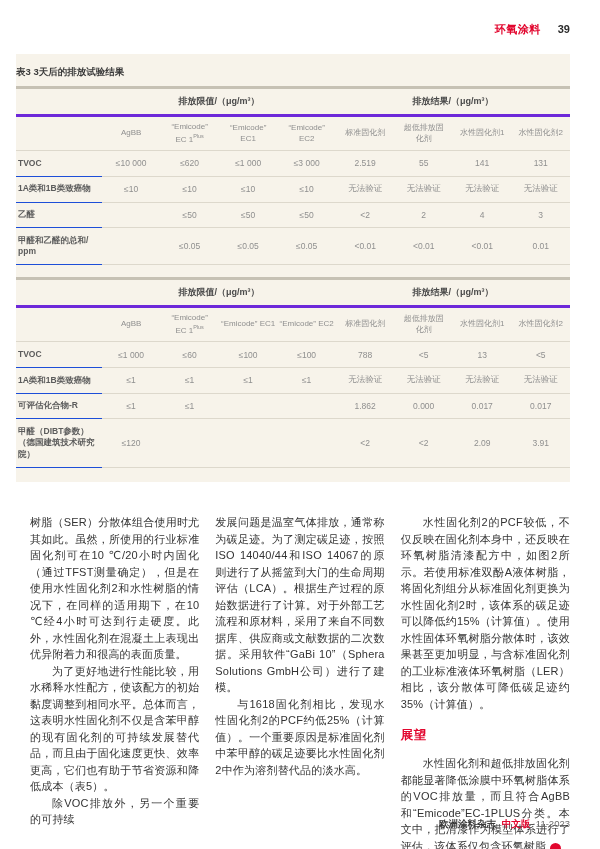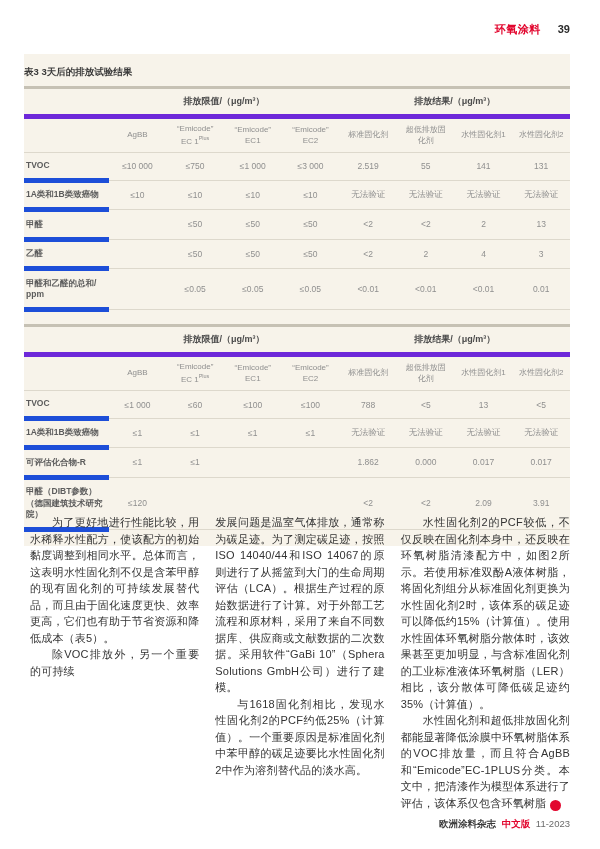--- a/index.html
+++ b/index.html
@@ -6,30 +6,30 @@
   html,body { background:#ffffff; }
   body { font-family:"Liberation Sans","DejaVu Sans",sans-serif; }
   .page { position:relative; width:600px; height:849px; background:#ffffff; overflow:hidden;padding-left:7px; }
 
   
   .page-header { position:absolute; top:22px; right:30px; font-size:11px; font-weight:bold; }
   .section-tag { color:#e2062e; letter-spacing:.5px; }
   .page-number { color:#2b2b2b; margin-left:14px; }
 
   
-  .tables-panel { position:absolute; top:54px; left:24px; right:30px; background:#f7f3ea; padding:12px 0 2px; }
+  .tables-panel { position:absolute; top:54px; left:16px; right:30px; background:#f7f3ea; padding:12px 0 2px; }
   .table-block { margin-bottom:12px; }
   .table-title { font-size:9.5px; font-weight:bold; color:#3a3a3a; margin-bottom:7px; }
 
   table.emissions-table { width:100%; border-collapse:collapse; table-layout:fixed; }
   .emissions-table th, .emissions-table td { font-weight:normal; vertical-align:middle; }
-  .group-row th { border-top:3px solid #c6c1b4; border-bottom:5px solid #6d28d9; padding:6px 2px; font-size:9px; font-weight:bold; color:#4a4a4a; text-align:center; }
+  .group-row th { border-top:3px solid #c6c1b4; border-bottom:3px solid #6d28d9; padding:6px 2px; font-size:9px; font-weight:bold; color:#4a4a4a; text-align:center; }
   .sub-row th { border-bottom:1px solid #ddd8cc; padding:5px 2px; font-size:8px; color:#8f8f8f; text-align:center; white-space:pre-line; line-height:1.35; }
   .sub-row th sup { font-size:5.5px; }
-  .data-row th.row-label { border-bottom:5px solid #1d4ed8; padding:6.5px 2px; font-size:8.5px; font-weight:bold; color:#5c5c5c; text-align:left; line-height:1.35; }
+  .data-row th.row-label { border-bottom:1px solid #1d4ed8; padding:6.5px 2px; font-size:8.5px; font-weight:bold; color:#5c5c5c; text-align:left; line-height:1.35; }
   .data-row td.cell { border-bottom:1px solid #ddd8cc; padding:6.5px 2px; font-size:8.5px; color:#8f8f8f; text-align:center; }
   tbody tr:last-child td, tbody tr:last-child th { border-bottom:3px solid #c6c1b4; }
   col.label-col { width:15.5%; }
 
   
   .article { position:absolute; top:514px; left:30px; right:30px; display:flex; gap:16px; }
   .article-col { flex:1 1 0; min-width:0; }
   .article-para { font-size:11px; line-height:16.5px; color:#333333; text-align:justify; letter-spacing:.2px; }
   .article-para.indent { text-indent:2em; }
   .article-heading { font-size:12.5px; font-weight:bold; color:#e2062e; margin:15px 0 11px; letter-spacing:.5px; }
@@ -86,49 +86,38 @@
                 <th class="col-header">超低排放固
 化剂</th>
                 <th class="col-header">水性固化剂1</th>
                 <th class="col-header">水性固化剂2</th>
               </tr>
             </thead>
             <tbody>
               <tr class="data-row">
                 <th class="row-label">TVOC</th>
                 <td class="cell">≤10 000</td>
-                <td class="cell">≤750</td>
+                <td class="cell">≤620</td>
                 <td class="cell">≤1 000</td>
                 <td class="cell">≤3 000</td>
                 <td class="cell">2.519</td>
                 <td class="cell">55</td>
                 <td class="cell">141</td>
                 <td class="cell">131</td>
               </tr>
               <tr class="data-row">
                 <th class="row-label">1A类和1B类致癌物</th>
                 <td class="cell">≤10</td>
                 <td class="cell">≤10</td>
                 <td class="cell">≤10</td>
                 <td class="cell">≤10</td>
                 <td class="cell">无法验证</td>
                 <td class="cell">无法验证</td>
                 <td class="cell">无法验证</td>
                 <td class="cell">无法验证</td>
-              </tr>
-              <tr class="data-row">
-                <th class="row-label">甲醛</th>
-                <td class="cell"></td>
-                <td class="cell">≤50</td>
-                <td class="cell">≤50</td>
-                <td class="cell">≤50</td>
-                <td class="cell">&lt;2</td>
-                <td class="cell">&lt;2</td>
-                <td class="cell">2</td>
-                <td class="cell">13</td>
               </tr>
               <tr class="data-row">
                 <th class="row-label">乙醛</th>
                 <td class="cell"></td>
                 <td class="cell">≤50</td>
                 <td class="cell">≤50</td>
                 <td class="cell">≤50</td>
                 <td class="cell">&lt;2</td>
                 <td class="cell">2</td>
                 <td class="cell">4</td>
@@ -229,29 +218,31 @@
                 <td class="cell">3.91</td>
               </tr>
             </tbody>
           </table>
         </div>
     </div>
   </div>
 
   <div class="article">
     <div class="article-col">
+        <p class="article-para">树脂（SER）分散体组合使用时尤其如此。虽然，所使用的行业标准固化剂可在10 ℃/20小时内固化（通过TFST测量确定），但是在使用水性固化剂2和水性树脂的情况下，在同样的适用期下，在10 ℃经4小时可达到行走硬度。此外，水性固化剂在混凝土上表现出优异附着力和很高的表面质量。</p>
         <p class="article-para indent">为了更好地进行性能比较，用水稀释水性配方，使该配方的初始黏度调整到相同水平。总体而言，这表明水性固化剂不仅是含苯甲醇的现有固化剂的可持续发展替代品，而且由于固化速度更快、效率更高，它们也有助于节省资源和降低成本（表5）。</p>
         <p class="article-para indent">除VOC排放外，另一个重要的可持续</p>
       </div>
     <div class="article-col">
         <p class="article-para">发展问题是温室气体排放，通常称为碳足迹。为了测定碳足迹，按照ISO 14040/44和ISO 14067的原则进行了从摇篮到大门的生命周期评估（LCA）。根据生产过程的原始数据进行了计算。对于外部工艺流程和原材料，采用了来自不同数据库、供应商或文献数据的二次数据。采用软件“GaBi 10”（Sphera Solutions GmbH公司）进行了建模。</p>
         <p class="article-para indent">与1618固化剂相比，发现水性固化剂2的PCF约低25%（计算值）。一个重要原因是标准固化剂中苯甲醇的碳足迹要比水性固化剂2中作为溶剂替代品的淡水高。</p>
       </div>
     <div class="article-col">
         <p class="article-para indent">水性固化剂2的PCF较低，不仅反映在固化剂本身中，还反映在环氧树脂清漆配方中，如图2所示。若使用标准双酚A液体树脂，将固化剂组分从标准固化剂更换为水性固化剂2时，该体系的碳足迹可以降低约15%（计算值）。使用水性固体环氧树脂分散体时，该效果甚至更加明显，与含标准固化剂的工业标准液体环氧树脂（LER）相比，该分散体可降低碳足迹约35%（计算值）。</p>
+        <h2 class="article-heading">展望</h2>
         <p class="article-para indent">水性固化剂和超低排放固化剂都能显著降低涂膜中环氧树脂体系的VOC排放量，而且符合AgBB和“Emicode”EC-1PLUS分类。本文中，把清漆作为模型体系进行了评估，该体系仅包含环氧树脂<span class="continue-arrow">❯</span></p>
       </div>
   </div>
 
   <div class="page-footer">
     <span class="footer-magazine">欧洲涂料杂志</span>
     <span class="footer-edition">中文版</span>
     <span class="footer-issue">11-2023</span>
   </div>
 

